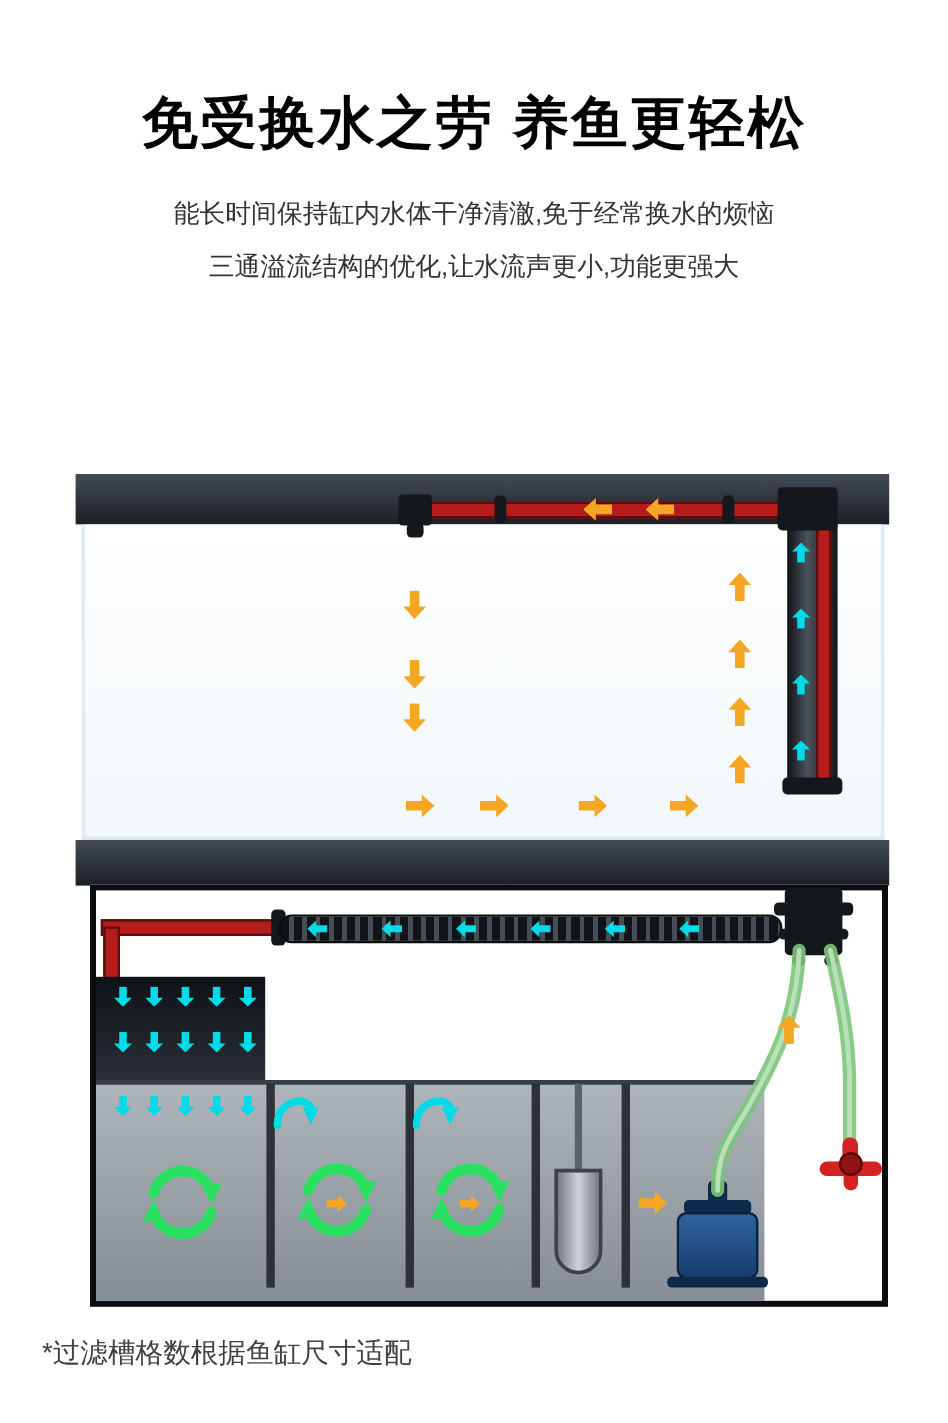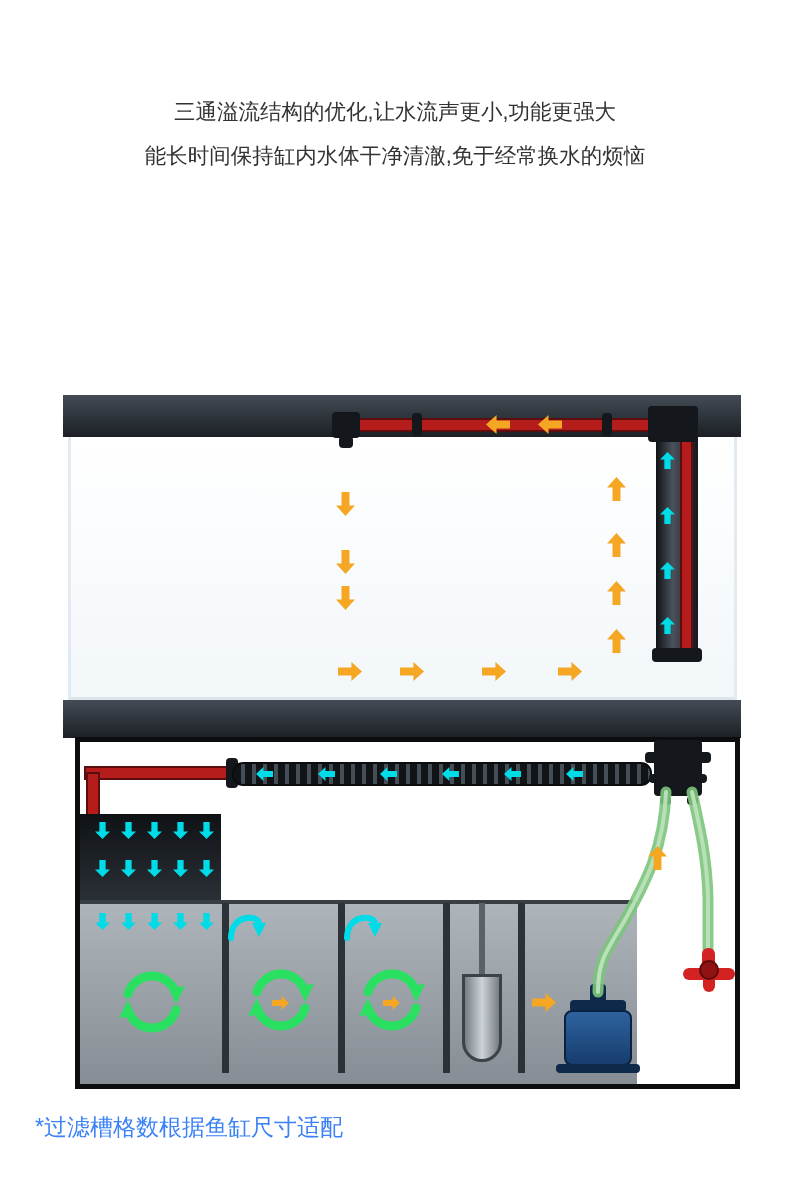--- a/index.html
+++ b/index.html
@@ -6,21 +6,21 @@
   html,body{background:#fff}
   .page{position:relative;width:790px;height:1186px;background:#fff;overflow:hidden;
         font-family:"Liberation Sans","DejaVu Sans",sans-serif}
   
   .hdr{padding-top:62px;text-align:center}
   .hdr h1{font-size:47px;font-weight:800;color:#000;letter-spacing:2px;line-height:1.1}
   .hdr h1 .hl{color:var(--title-highlight,#f7a41c)}
   .hdr h2{font-size:47px;font-weight:800;color:#000;letter-spacing:2px;margin-top:14px;line-height:1.1}
   .descwrap{margin-top:28px}
   .desc{font-size:21.5px;color:#333;line-height:44px}
-  .footnote{position:absolute;left:35px;top:1112px;font-size:23px;color:#3b82f6}
+  .footnote{position:absolute;left:35px;top:1112px;font-size:23px;color:#404040}
   
   .diagram{position:absolute;inset:0}
   .abs{position:absolute}
   .frame{background:linear-gradient(180deg,#434b54,#1c2025)}
   .glass{background:linear-gradient(180deg,#ffffff,#f2f7fa);
          border-left:3px solid #e2ebf1;border-right:3px solid #e2ebf1;border-bottom:3px solid #dde6ec}
   .pipe-red{background:var(--pipe-red,#b51d1d);border:2px solid #5c0d0d}
   .fitting{background:#14171b;border-radius:4px}
   .column{background:linear-gradient(90deg,#101316,#4a525b 40%,#15181c)}
   .hose{background:repeating-linear-gradient(90deg,#111417 0 7px,#454d56 7px 11px);
@@ -54,23 +54,24 @@
   .over-head{fill:var(--flow-cyan,#00dbe8)}
   .tube-outer{fill:none;stroke:var(--tube-green,#7cc47c);stroke-width:11;stroke-linecap:round;opacity:.9}
   .tube-inner{fill:none;stroke:#bfe3bf;stroke-width:4;stroke-linecap:round;opacity:.9}
 </style>
 </head>
 <body>
 
 <div class="page">
 
   <header class="hdr">
+    <h2>免受换水之劳 养鱼更轻松</h2>
     <div class="descwrap">
+      <p class="desc">能长时间保持缸内水体干净清澈,免于经常换水的烦恼</p>
       <p class="desc">三通溢流结构的优化,让水流声更小,功能更强大</p>
-      <p class="desc">能长时间保持缸内水体干净清澈,免于经常换水的烦恼</p>
     </div>
   </header>
 
   <div class="diagram">
 
     <div class="abs frame" style="left:63px;top:395px;width:678px;height:42px"></div>
     <div class="abs glass" style="left:68px;top:437px;width:669px;height:263px"></div>
 
     <div class="abs column" style="left:656px;top:437px;width:42px;height:220px"></div>
     <div class="abs pipe-red" style="left:680px;top:432px;width:13px;height:222px"></div>

